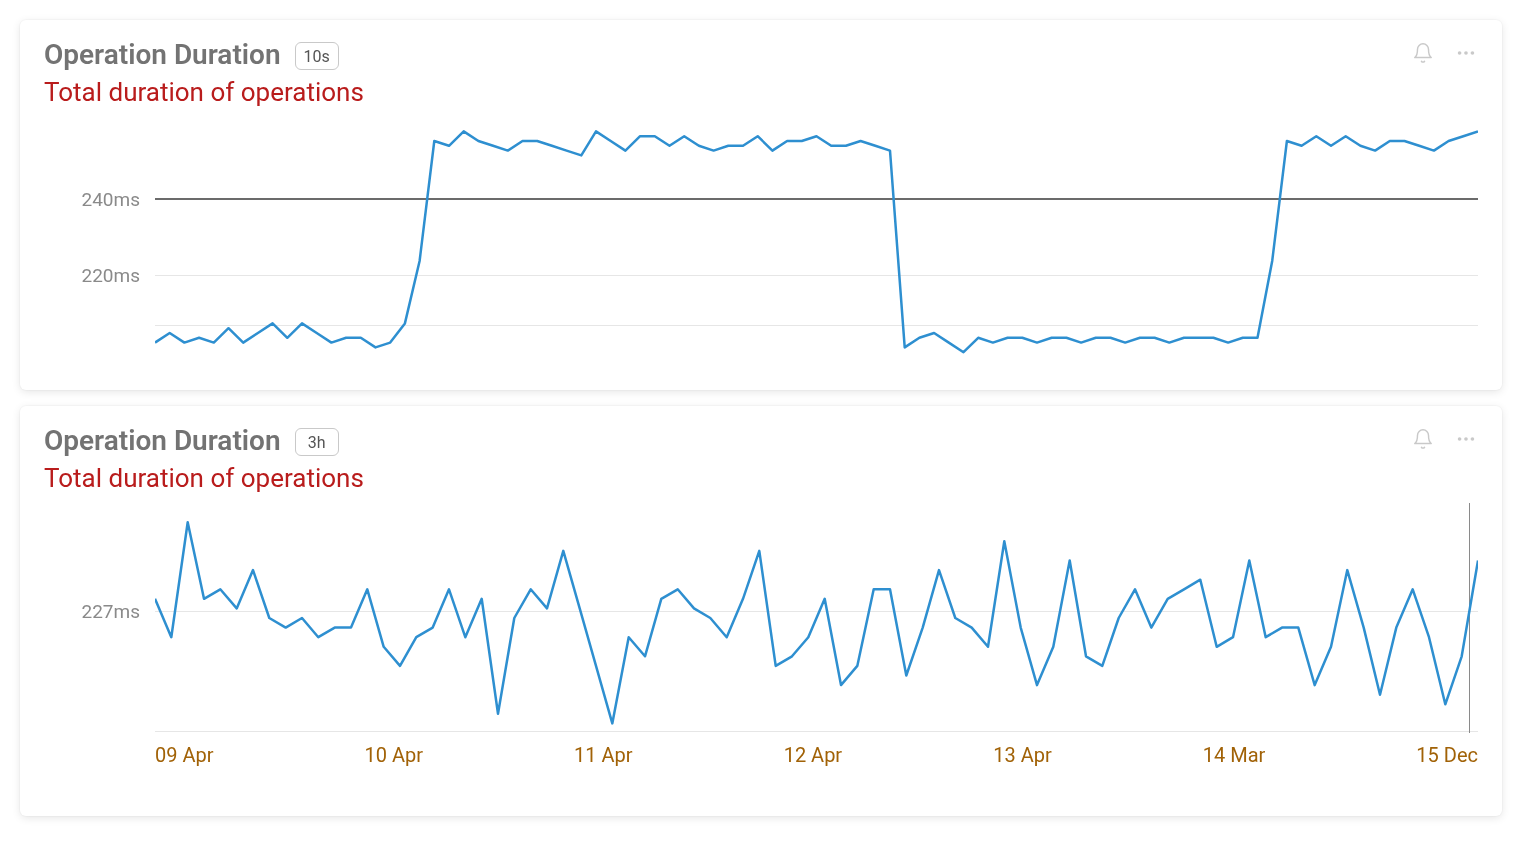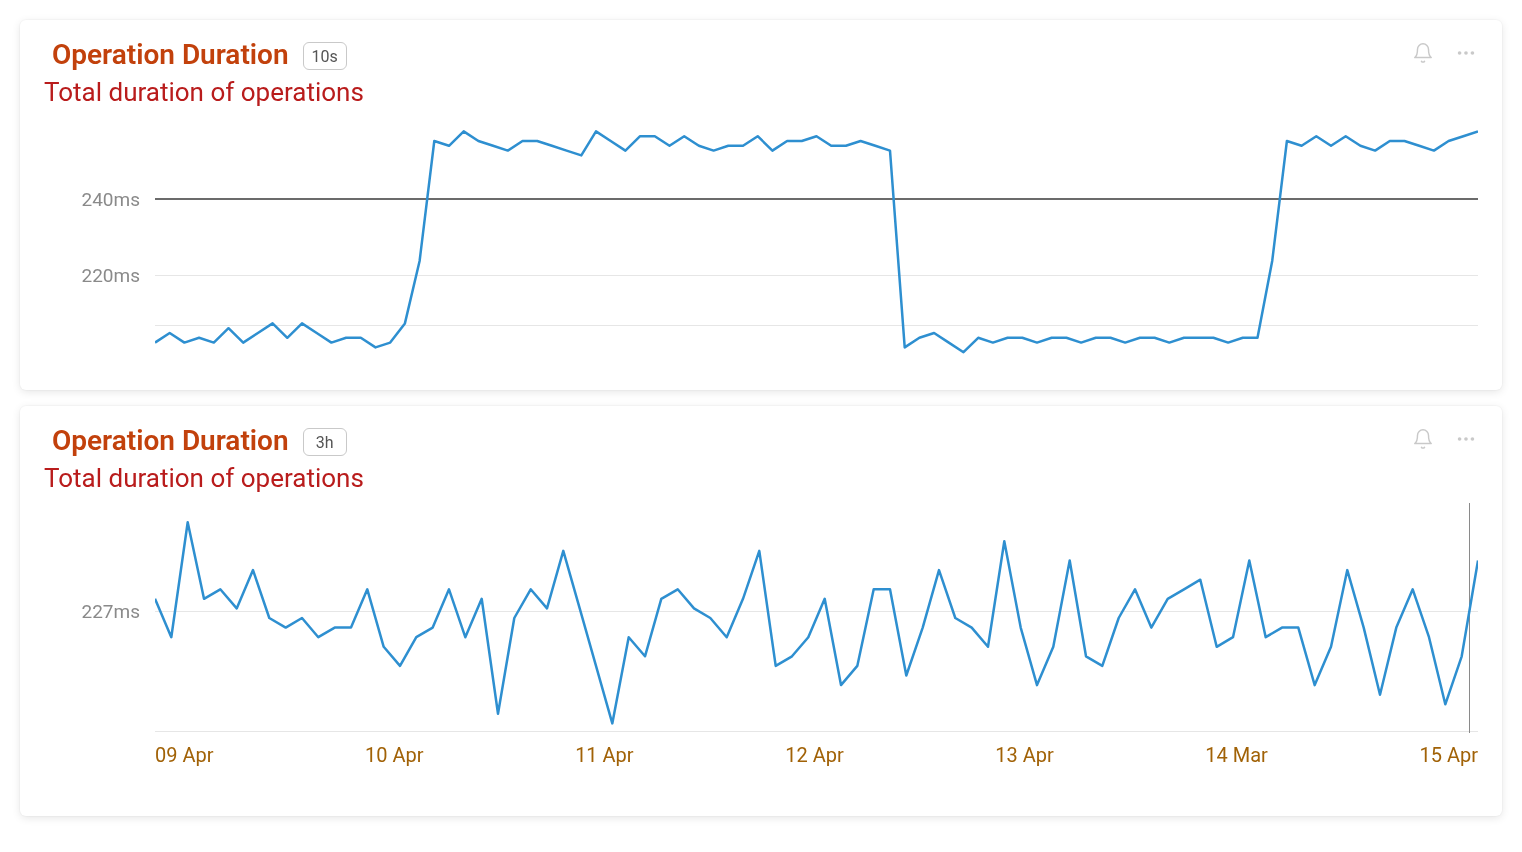--- a/index.html
+++ b/index.html
@@ -20,23 +20,22 @@
   }
   .panel-header {
     display: flex;
     align-items: flex-start;
     padding: 18px 24px 0 24px;
     position: relative;
   }
   .title {
     font-size: 28px;
     font-weight: 600;
-    color: #c2410c;
+    color: #737373;
     margin-right: 14px;
-    margin-left: 8px;
   }
   .badge {
     display: inline-flex;
     align-items: center;
     justify-content: center;
     height: 28px;
     min-width: 44px;
     padding: 0 8px;
     border: 1px solid #c9c9c9;
     border-radius: 6px;
@@ -207,15 +206,15 @@
     </div>
   </div>
 
   <div class="xlabels">
     <span>09 Apr</span>
     <span>10 Apr</span>
     <span>11 Apr</span>
     <span>12 Apr</span>
     <span>13 Apr</span>
     <span>14 Mar</span>
-    <span>15 Apr</span>
+    <span>15 Dec</span>
   </div>
 </div>
 
 </body></html>

